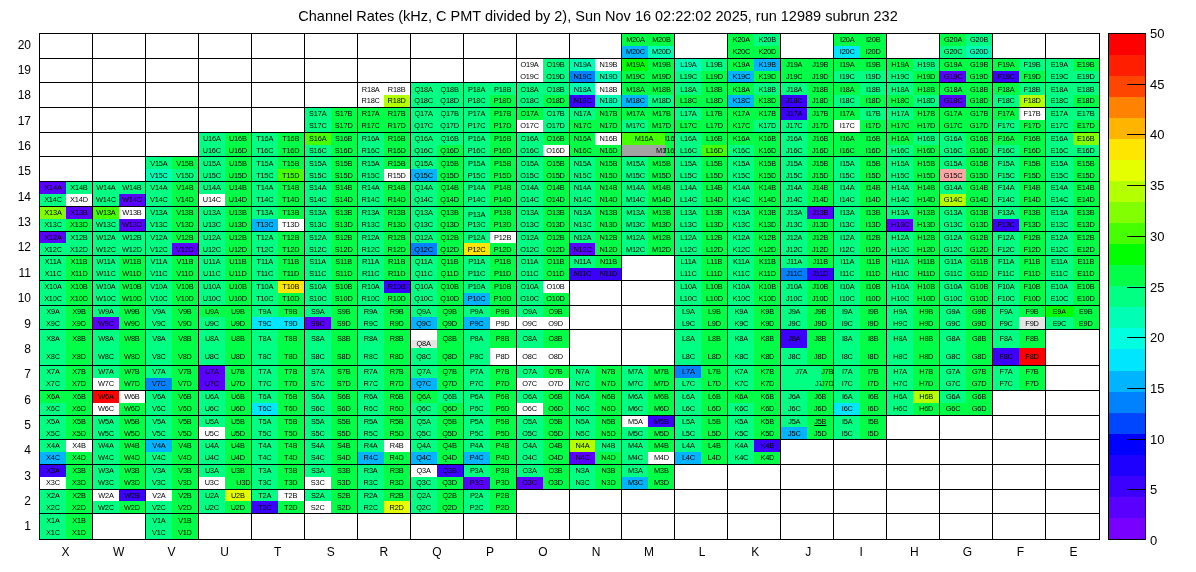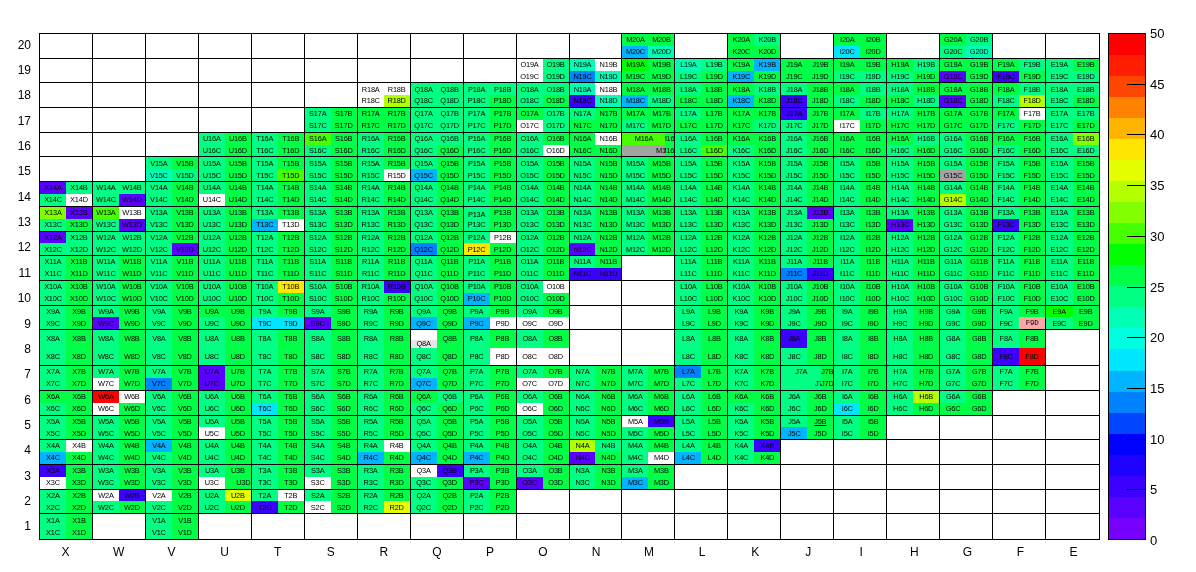--- a/index.html
+++ b/index.html
@@ -39,20 +39,21 @@
         border:1px solid #000;box-sizing:border-box;overflow:hidden;}
   #cbar .band{width:100%;}
   .ctick{position:absolute;left:1127px;width:19px;height:1px;background:#000;}
   .clab{position:absolute;left:1150px;font-size:13px;color:#000;
         transform:translateY(-50%);}
 </style>
 </head>
 <body>
 <div id="root">
 
+<div id="title">Channel Rates (kHz, C PMT divided by 2), Sun Nov 16 02:22:02 2025, run 12989 subrun 232</div>
 
 <div id="plot">
   <div id="grid">
         <div class="cell">
           <div class="sub empty"></div>
           <div class="sub empty"></div>
           <div class="sub empty"></div>
           <div class="sub empty"></div>
         </div>
         <div class="cell">
@@ -1359,21 +1360,21 @@
             <span>H15D</span>
           </div>
         </div>
         <div class="cell">
           <div class="sub" title="G15A" style="background: rgb(0, 255, 130);">
             <span>G15A</span>
           </div>
           <div class="sub" title="G15B" style="background: rgb(0, 255, 70);">
             <span>G15B</span>
           </div>
-          <div class="sub" title="G15C" style="background: #a3a3a3;">
+          <div class="sub" title="G15C" style="background: #fca5a5;">
             <span>G15C</span>
           </div>
           <div class="sub" title="G15D" style="background: rgb(0, 255, 70);">
             <span>G15D</span>
           </div>
         </div>
         <div class="cell">
           <div class="sub" title="F15A" style="background: rgb(0, 255, 130);">
             <span>F15A</span>
           </div>
@@ -3016,21 +3017,21 @@
         <div class="cell">
           <div class="sub" title="F9A" style="background: rgb(0, 255, 130);">
             <span>F9A</span>
           </div>
           <div class="sub" title="F9B" style="background: rgb(0, 255, 70);">
             <span>F9B</span>
           </div>
           <div class="sub" title="F9C" style="background: rgb(0, 255, 130);">
             <span>F9C</span>
           </div>
-          <div class="sub" title="F9D" style="background: #fca5a5; font-family: Liberation Mono, monospace;">
+          <div class="sub" title="F9D" style="background: #e5e5e5;">
             <span>F9D</span>
           </div>
         </div>
         <div class="cell lastcol">
           <div class="sub" title="E9A" style="background: rgb(0, 255, 0);">
             <span>E9A</span>
           </div>
           <div class="sub" title="E9B" style="background: rgb(0, 255, 70);">
             <span>E9B</span>
           </div>

